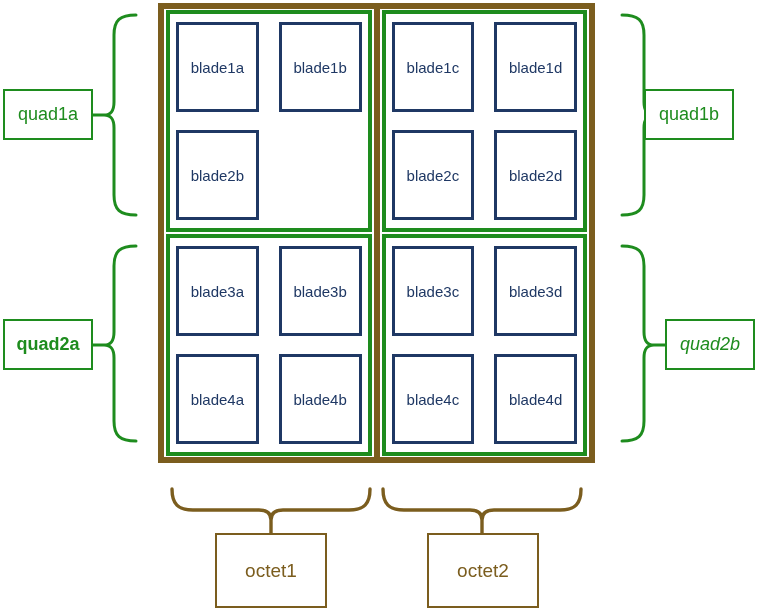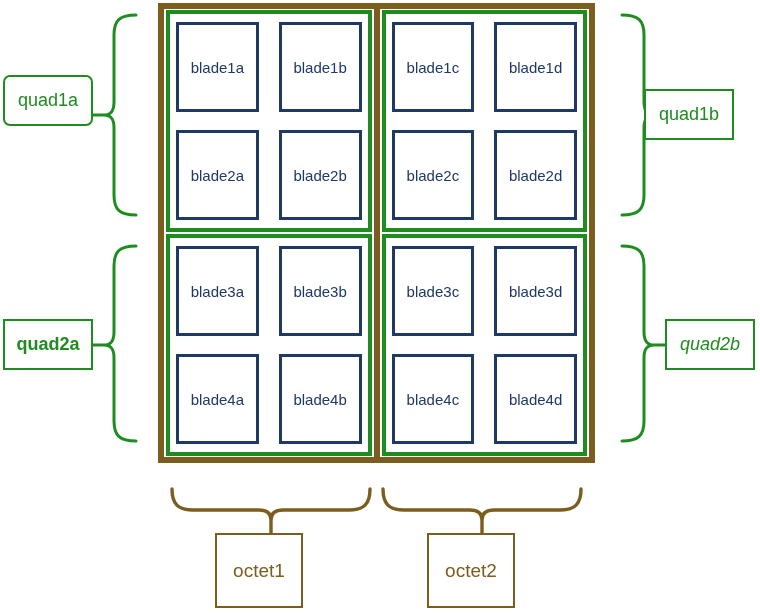--- a/index.html
+++ b/index.html
@@ -38,44 +38,43 @@
   
   .label-box{
     position:absolute;display:flex;align-items:center;justify-content:center;
     background:var(--background);
   }
   .quad-label{
     width:90px;height:51px;border:2px solid var(--quad-border);
     color:var(--quad-text);font-size:18px;
   }
   .octet-label{
-    width:88px;height:75px;border:2px solid var(--octet-border);
+    width:112px;height:75px;border:2px solid var(--octet-border);
     color:var(--octet-text);font-size:19px;
   }
-  #lbl-quad1a{left:3px;top:75px;border-radius:7px;}
+  #lbl-quad1a{left:3px;top:89px;}
   #lbl-quad2a{left:3px;top:319px;font-weight:bold;}
   #lbl-quad1b{left:644px;top:89px;}
   #lbl-quad2b{left:665px;top:319px;font-style:italic;}
   #lbl-octet1{left:215px;top:533px;}
   #lbl-octet2{left:427px;top:533px;text-align:right;}
   
   svg.braces{position:absolute;left:0;top:0;width:760px;height:613px;pointer-events:none;}
   .brace-green{fill:none;stroke:var(--quad-border);stroke-width:3;stroke-linecap:round;}
   .brace-brown{fill:none;stroke:var(--octet-border);stroke-width:3.4;stroke-linecap:round;}
 </style>
 </head>
 <body>
 
 <div class="grid">
 
   <div class="octet">
     <div class="quad">
       <div class="blade">blade1a</div>
       <div class="blade">blade1b</div>
-      <div class="blade">blade2a</div>
       <div class="blade">blade2b</div>
     </div>
     <div class="quad">
       <div class="blade">blade3a</div>
       <div class="blade">blade3b</div>
       <div class="blade">blade4a</div>
       <div class="blade">blade4b</div>
     </div>
   </div>
 

